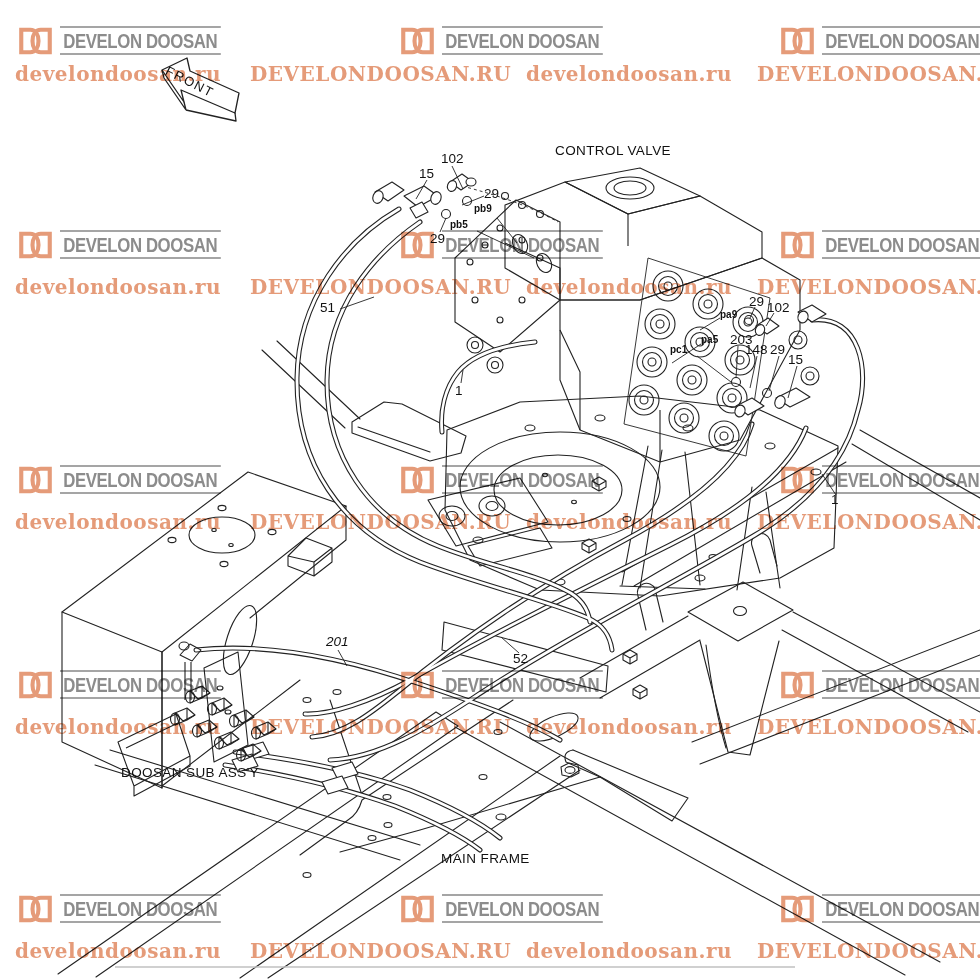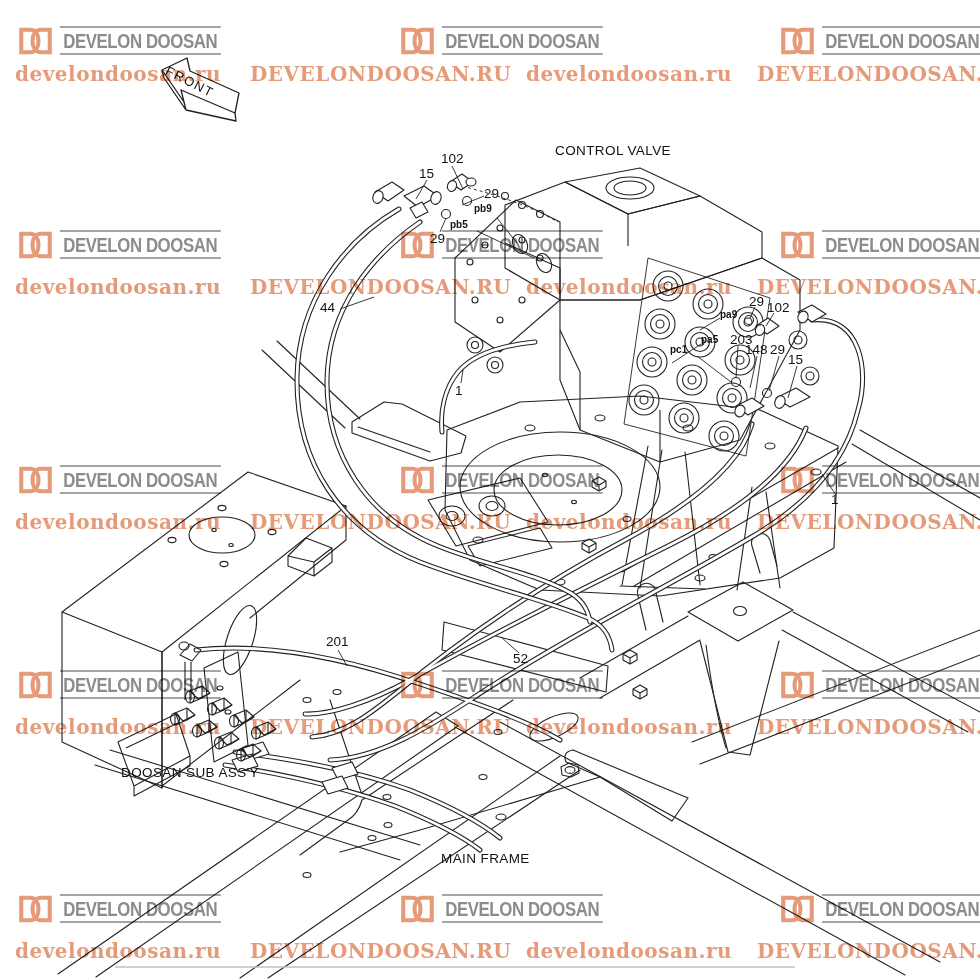--- a/index.html
+++ b/index.html
@@ -331,33 +331,33 @@
     <div class="caption" id="cap-cv" style="left: 547px; top: 143px; margin-left: 8px;">CONTROL VALVE</div>
     <div class="caption" id="cap-js" style="left: 121px; top: 765px;">DOOSAN SUB ASS'Y</div>
     <div class="caption" id="cap-mf" style="left: 441px; top: 851px; text-align: center;">MAIN FRAME</div>
     <div id="part-labels">
         <div class="part-label" style="left: 441px; top: 151px;">102</div>
         <div class="part-label" style="left: 419px; top: 166px;">15</div>
         <div class="part-label" style="left: 484px; top: 186px;">29</div>
         <div class="part-label bold" style="left: 474px; top: 203px;">pb9</div>
         <div class="part-label bold" style="left: 450px; top: 219px;">pb5</div>
         <div class="part-label" style="left: 430px; top: 231px;">29</div>
-        <div class="part-label" style="left: 320px; top: 300px;">44</div>
+        <div class="part-label" style="left: 320px; top: 300px;">51</div>
         <div class="part-label" style="left: 455px; top: 383px;">1</div>
         <div class="part-label" style="left: 749px; top: 294px;">29</div>
         <div class="part-label" style="left: 767px; top: 300px;">102</div>
         <div class="part-label bold" style="left: 720px; top: 309px;">pa9</div>
         <div class="part-label bold" style="left: 701px; top: 334px;">pa5</div>
         <div class="part-label" style="left: 730px; top: 332px;">203</div>
         <div class="part-label" style="left: 745px; top: 342px;">148</div>
         <div class="part-label" style="left: 770px; top: 342px;">29</div>
         <div class="part-label bold" style="left: 670px; top: 344px;">pc1</div>
         <div class="part-label" style="left: 788px; top: 352px;">15</div>
         <div class="part-label" style="left: 831px; top: 492px;">1</div>
-        <div class="part-label" style="left: 326px; top: 634px;">201</div>
+        <div class="part-label" style="left: 326px; top: 634px; font-style: italic;">201</div>
         <div class="part-label" style="left: 513px; top: 651px;">52</div>
       </div>
   </div>
 
   <div id="wm">
       <div class="wm-logo" style="left: 18px; top: 26px;">
         <svg viewBox="0 0 46 40">
           <path d="M4,5 h12 c7,0 11,6 11,15 c0,9 -4,15 -11,15 h-12 z" fill="none" stroke="#e59b79" stroke-width="5.5"></path>
           <path d="M42,35 h-12 c-7,0 -11,-6 -11,-15 c0,-9 4,-15 11,-15 h12 z" fill="none" stroke="#e59b79" stroke-width="5.5"></path>
         </svg>

